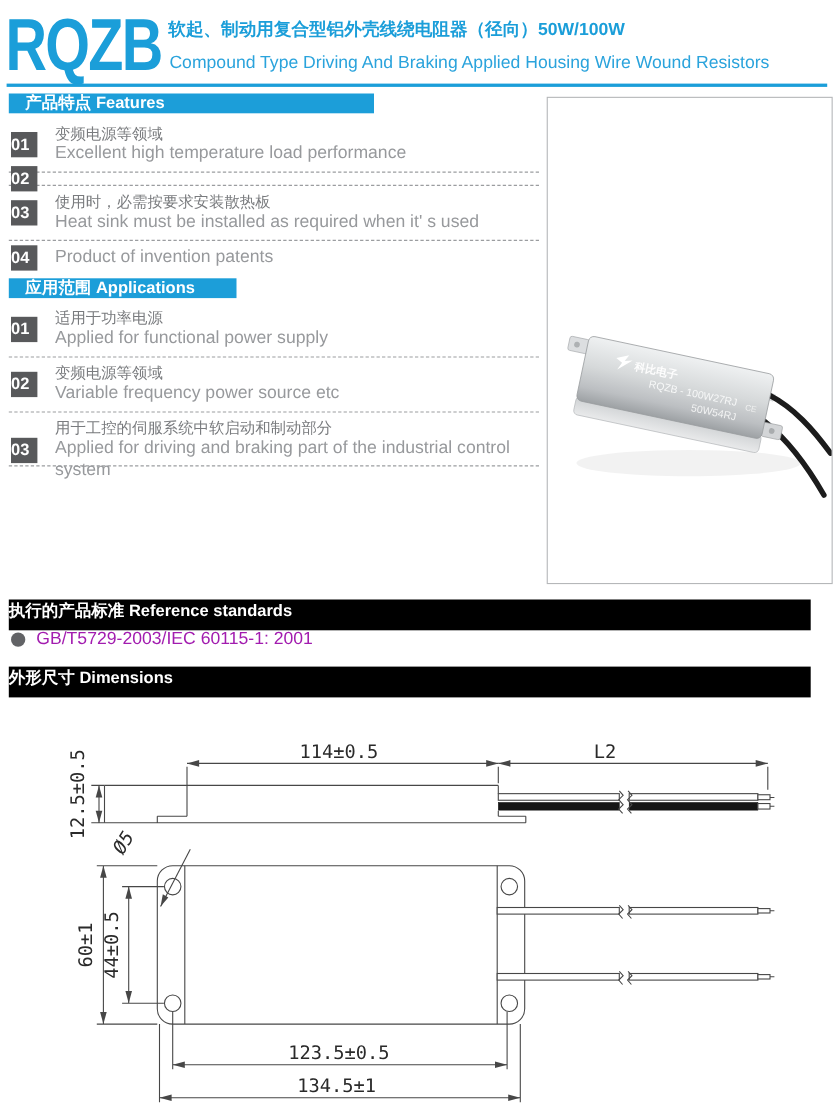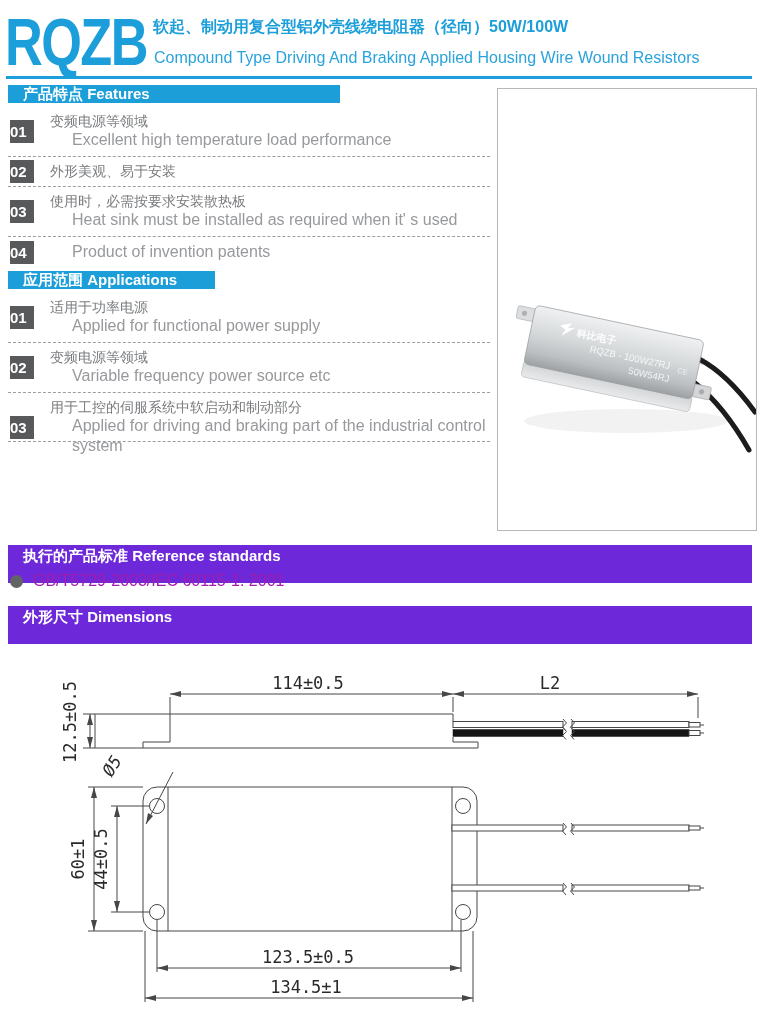--- a/index.html
+++ b/index.html
@@ -9,30 +9,30 @@
   #logo{position:absolute;left:5px;top:8px;font-size:67px;font-weight:700;color:#1b9ed9;
         line-height:1;transform:scale(0.78,1);transform-origin:left top;letter-spacing:-2px;}
   #title-zh{position:absolute;left:153px;top:17px;font-size:16px;font-weight:700;color:#1b9ed9;white-space:nowrap;}
   #title-en{position:absolute;left:154px;top:49px;font-size:16px;color:#2aa3dc;white-space:nowrap;}
   #header-rule{position:absolute;left:6px;top:76px;width:746px;height:3px;background:#1b9ed9;}
   
   .bar-sm{height:18px;line-height:18px;background:#1c9ed9;color:#fff;font-size:15px;font-weight:700;
           padding-left:15px;}
   .bar-features{width:317px;}
   .bar-apps{width:192px;}
-  .bar-lg{position:absolute;left:8px;width:729px;height:38px;line-height:22px;background:#6d28d9;
-          color:#fff;font-size:15px;font-weight:700;padding-left:15px;}
+  .bar-lg{position:absolute;left:8px;width:729px;height:28px;line-height:22px;background:#000000;
+          color:#fff;font-size:15px;font-weight:700;}
   
   #col-left{position:absolute;left:8px;top:85px;width:482px;}
   .list{margin-top:4px;}
   .item{position:relative;padding:5px 0 6px 42px;}
   .badge{position:absolute;left:2px;top:50%;margin-top:-12px;width:24px;height:23px;background:#58595b;
          color:#fff;font-size:15px;font-weight:700;text-align:left;line-height:23px;}
   .zh{font-size:14px;color:#797b7e;line-height:18px;}
-  .en{font-size:16px;color:#97999c;line-height:20px;margin-left:22px;}
+  .en{font-size:16px;color:#97999c;line-height:20px;}
   .sep{border-bottom:1px dashed #9b9da0;}
   .sep-inside{position:absolute;left:0;right:0;bottom:20px;border-bottom:1px dashed #9b9da0;}
   .bar-apps{margin-top:3px;}
   
   #photo-box{position:absolute;left:497px;top:88px;width:258px;height:441px;border:1px solid #b5b7b9;
              background:#fff;}
   
   #bar-standards{top:545px;}
   #standards-line{position:absolute;left:10px;top:572px;display:flex;align-items:center;
                   font-size:16px;color:#a21caf;}
@@ -62,21 +62,20 @@
     <div class="bar-sm bar-features">产品特点 Features</div>
     <div class="list">
       <div class="item">
         <span class="badge">01</span>
         <div class="zh">变频电源等领域</div>
         <div class="en">Excellent high temperature load performance</div>
       </div>
       <div class="sep"></div>
       <div class="item">
         <span class="badge">02</span>
-        <div class="zh">外形美观、易于安装</div>
       </div>
       <div class="sep"></div>
       <div class="item">
         <span class="badge">03</span>
         <div class="zh">使用时，必需按要求安装散热板</div>
         <div class="en">Heat sink must be installed as required when it' s used</div>
       </div>
       <div class="sep"></div>
       <div class="item">
         <span class="badge">04</span>

